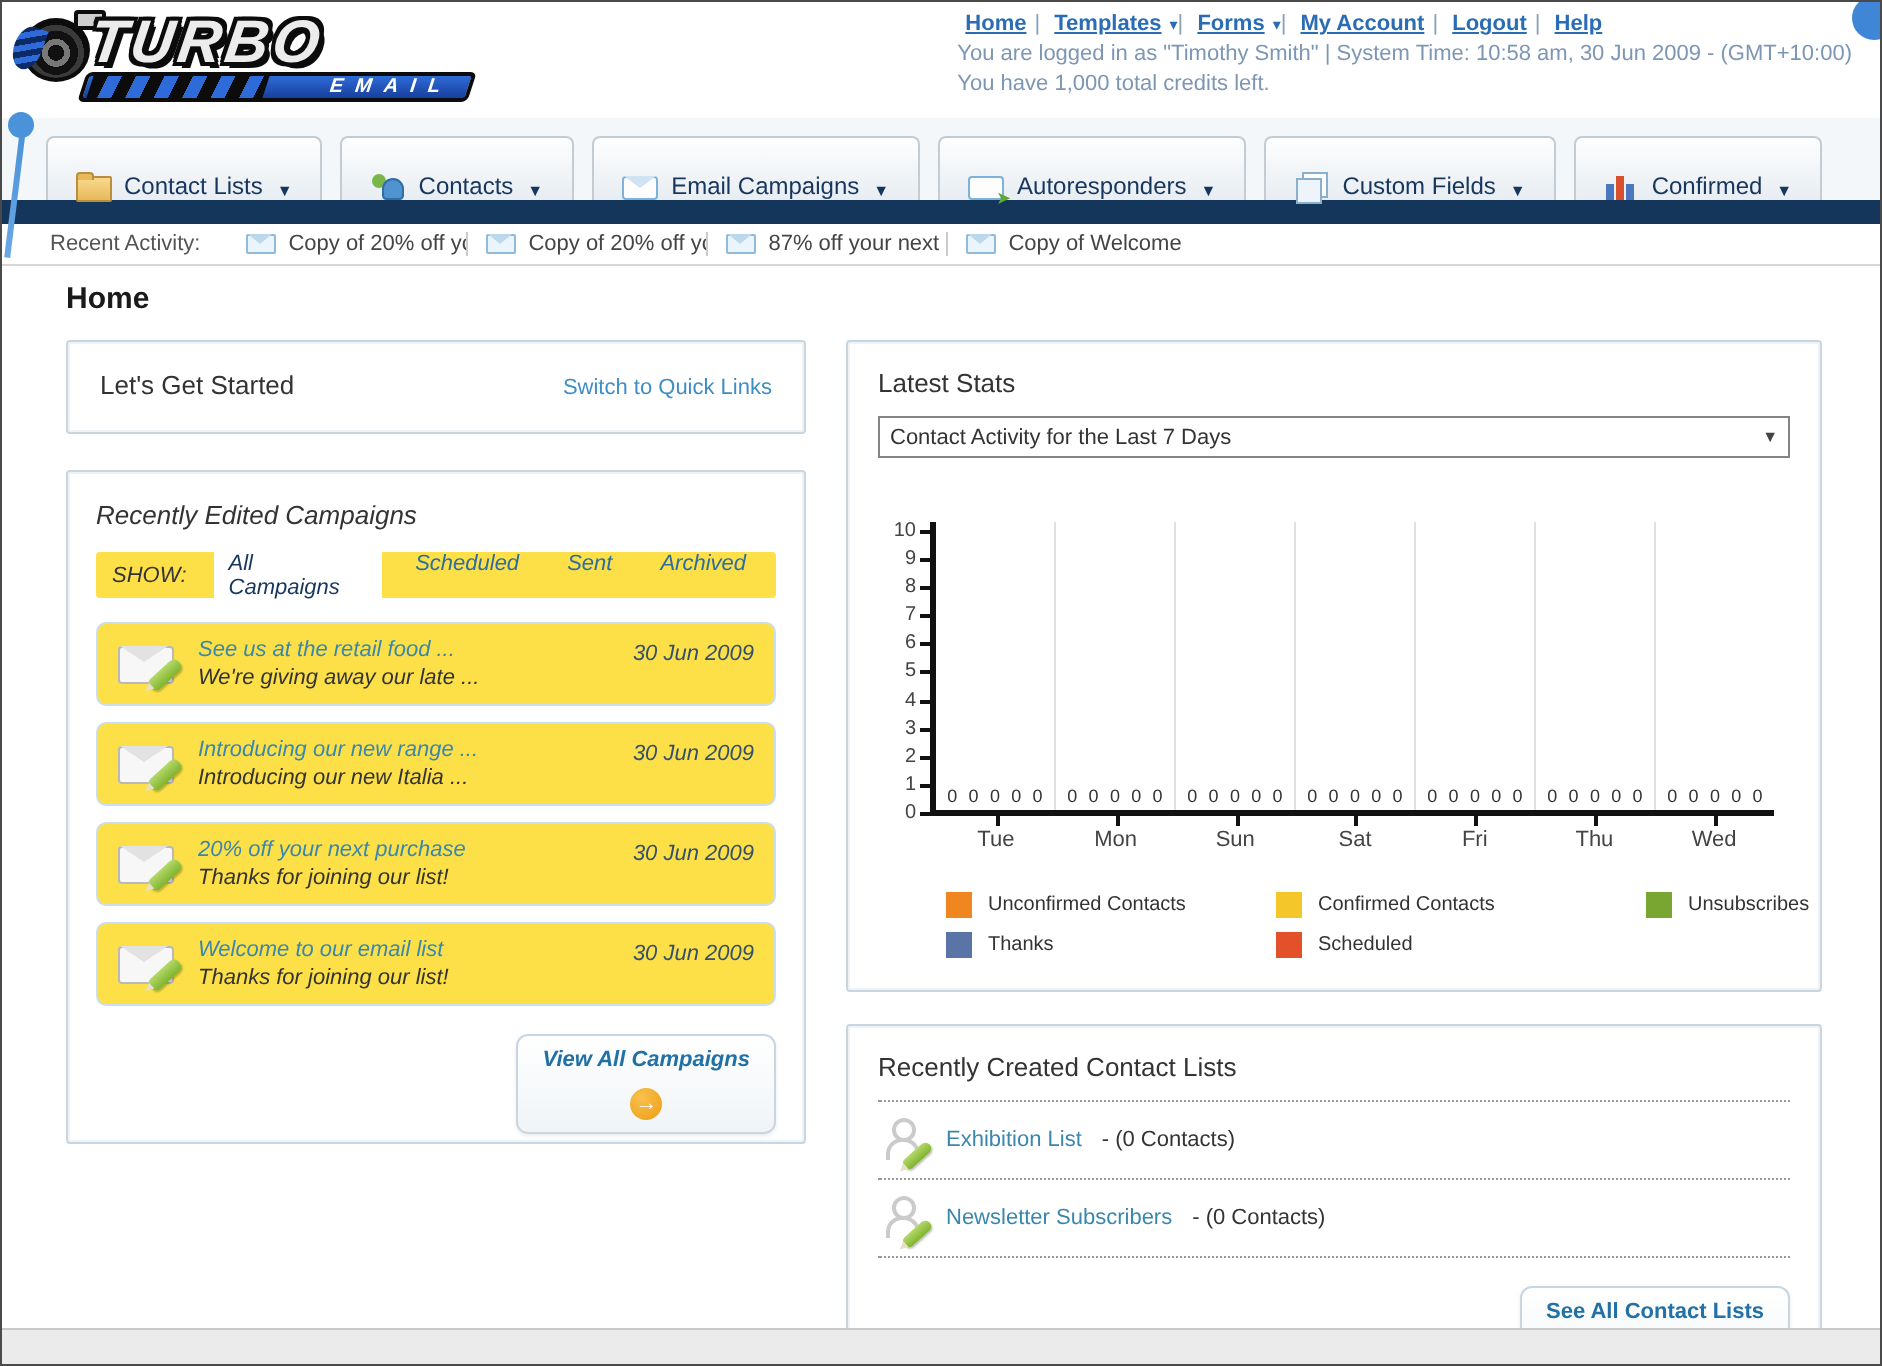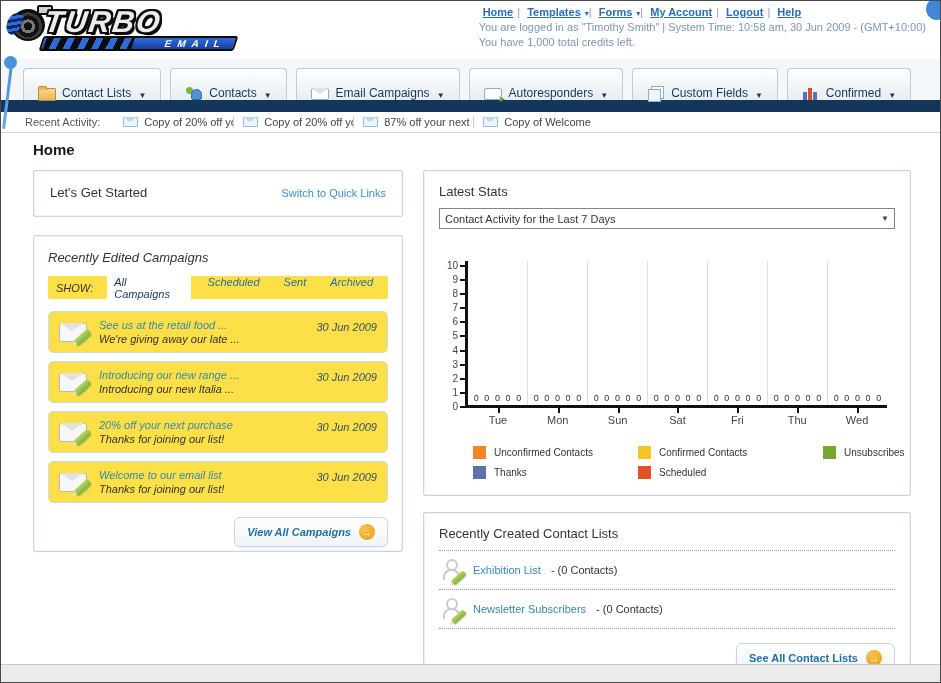--- a/index.html
+++ b/index.html
@@ -122,21 +122,21 @@
   .filter { color:#2e6e9e; cursor:pointer; padding:2px 7px; }
   .filter.active { background:#fff; border-radius:3px; color:#17365d; }
   .camp-list { margin-top:12px; display:flex; flex-direction:column; gap:8px; }
   .camp-row { display:flex; align-items:center; gap:12px; border:1px solid #c9dff0; border-radius:5px; padding:7px 10px; background:#fde047; cursor:pointer; }
   .camp-text { flex:1; }
   .camp-title { font-size:11px; color:#3a87ad; }
   .camp-sub { font-size:11px; color:#333; margin-top:2px; }
   .camp-date { font-size:11px; color:#35506b; white-space:nowrap; align-self:flex-start; margin-top:2px; }
   .panel-btn-row { display:flex; justify-content:flex-end; margin-top:14px; }
   .pill-btn { display:flex; align-items:center; gap:8px; background:linear-gradient(#ffffff,#f0f4f7); border:1px solid #c9d6e0;
-    border-radius:6px; padding:6px 12px; font-size:11px; font-weight:bold; color:#2170a6; cursor:pointer; box-shadow:0 1px 2px rgba(0,0,0,.08); }
+    border-radius:6px; padding:6px 12px; font-size:11px; font-weight:bold; color:#2170a6; cursor:pointer; box-shadow:0 1px 2px rgba(0,0,0,.08);flex-direction:column; }
   .arrow-circle { width:16px; height:16px; border-radius:50%; background:radial-gradient(circle at 35% 30%, #f8c14d, #ee9d13);
     color:#fff; font-size:11px; line-height:16px; text-align:center; font-weight:bold; }
   
   .stats-panel { padding:13px 15px 16px; margin-bottom:16px; }
   .stats-select { margin-top:9px; height:21px; border:1px solid #848484; display:flex; align-items:center; justify-content:space-between; padding:0 5px; font-size:11px; color:#333; background:#fff; cursor:pointer; }
   .stats-select .sel-arrow { font-size:8px; color:#444; }
   .chart-wrap { margin-top:32px; display:flex; padding-right:8px; }
   .y-axis { width:26px; display:flex; flex-direction:column; justify-content:space-between; align-items:flex-end; height:151px; }
   .ytick { display:flex; align-items:center; gap:2px; font-size:10px; color:#444; height:10px; line-height:10px; }
   .ytick .tickmark { width:5px; height:2px; background:#111; }

